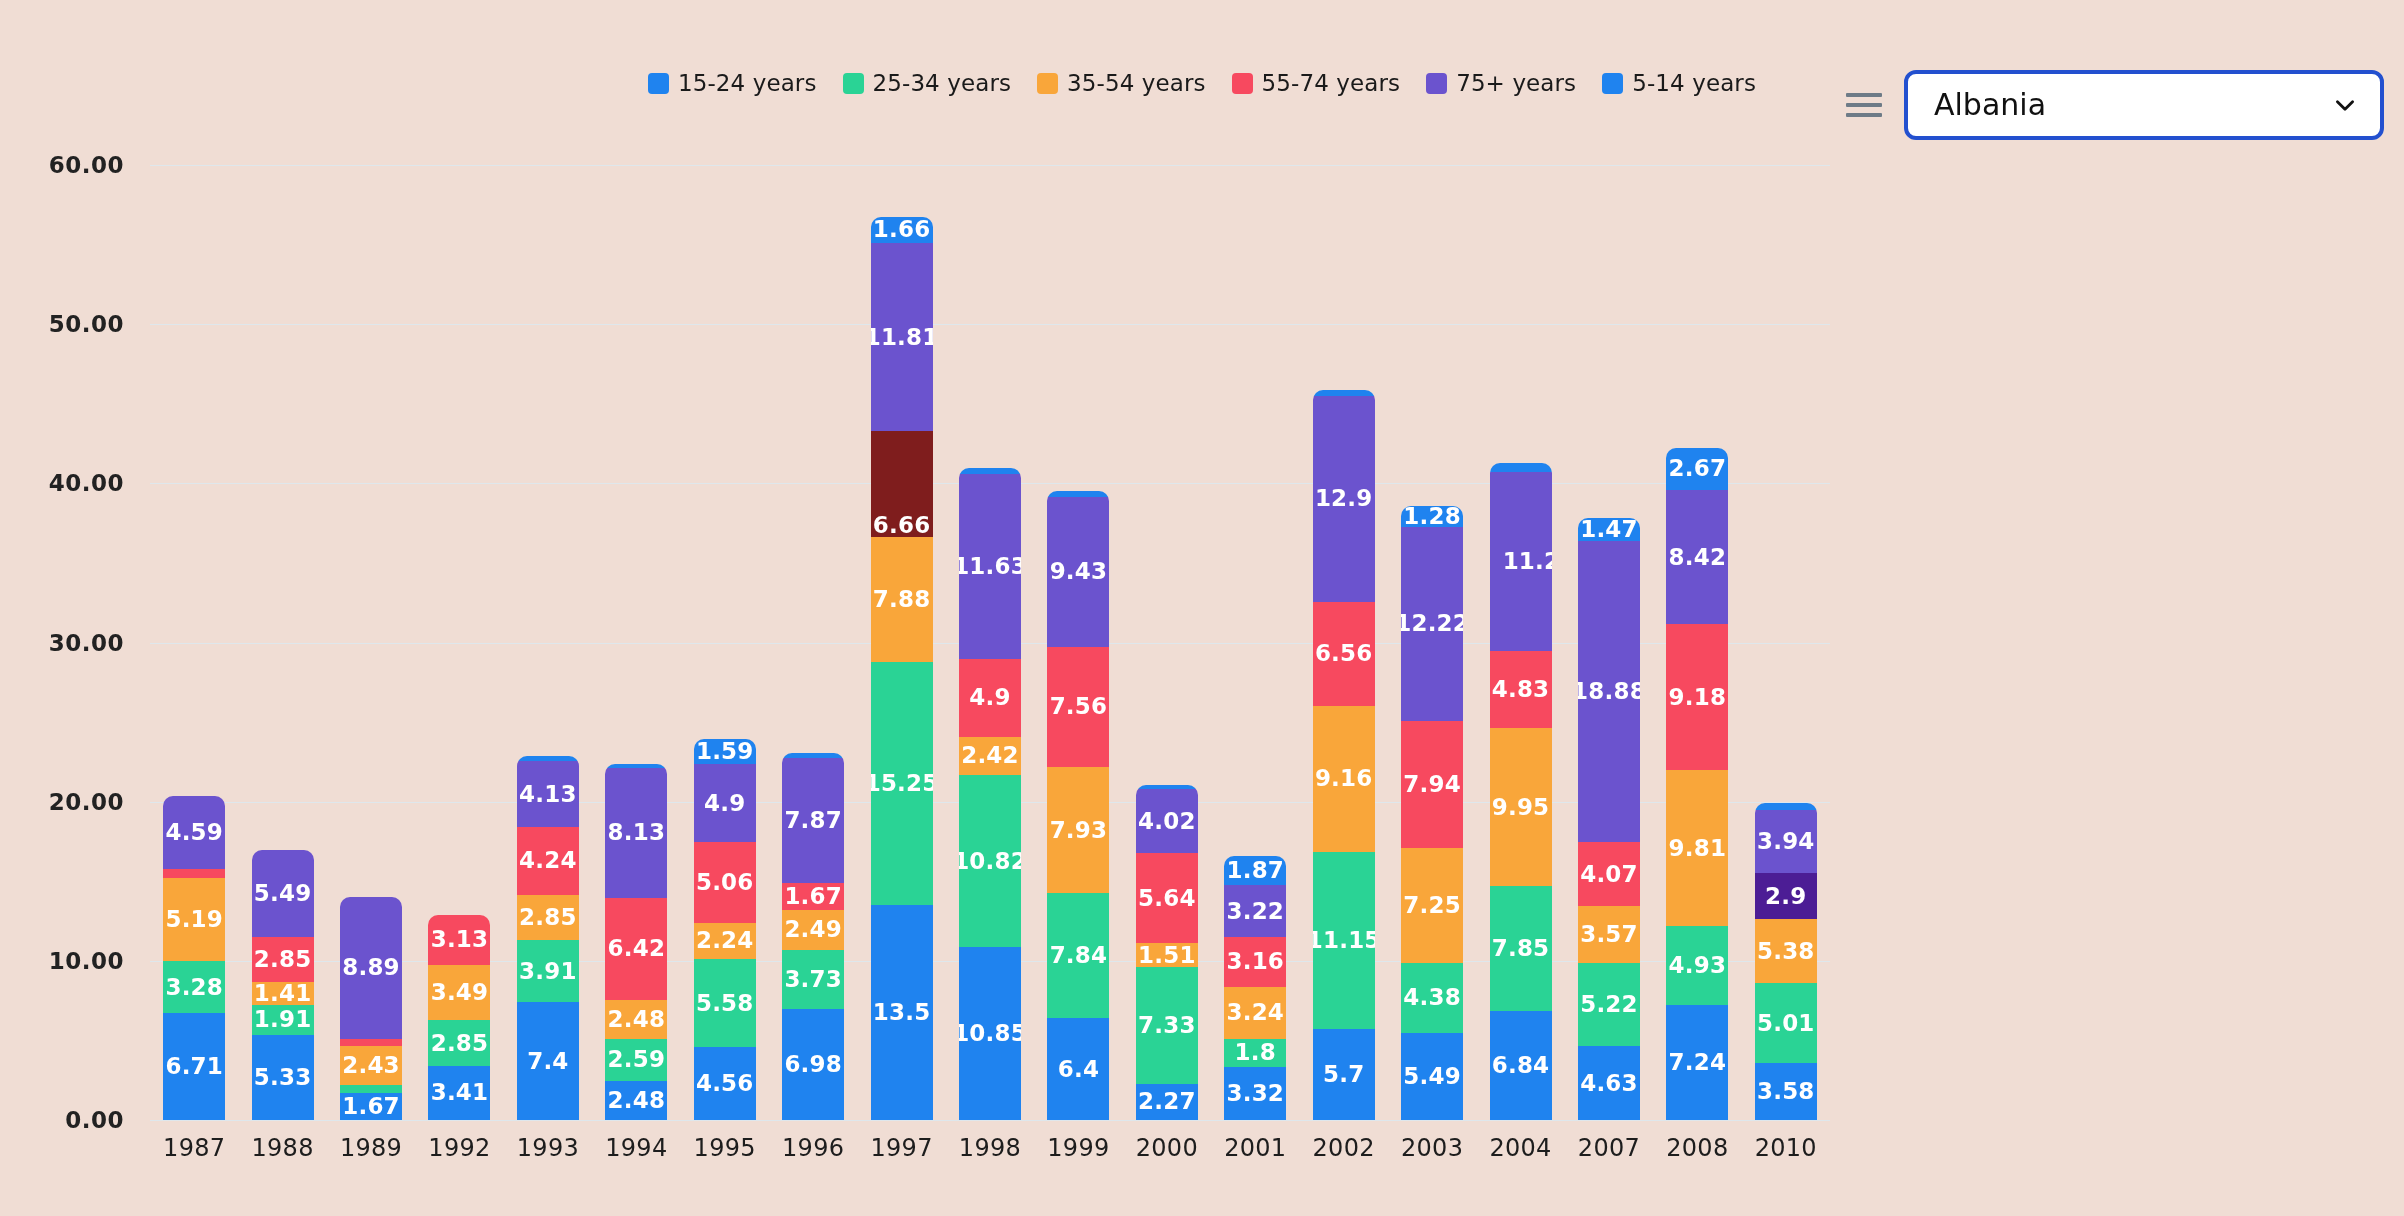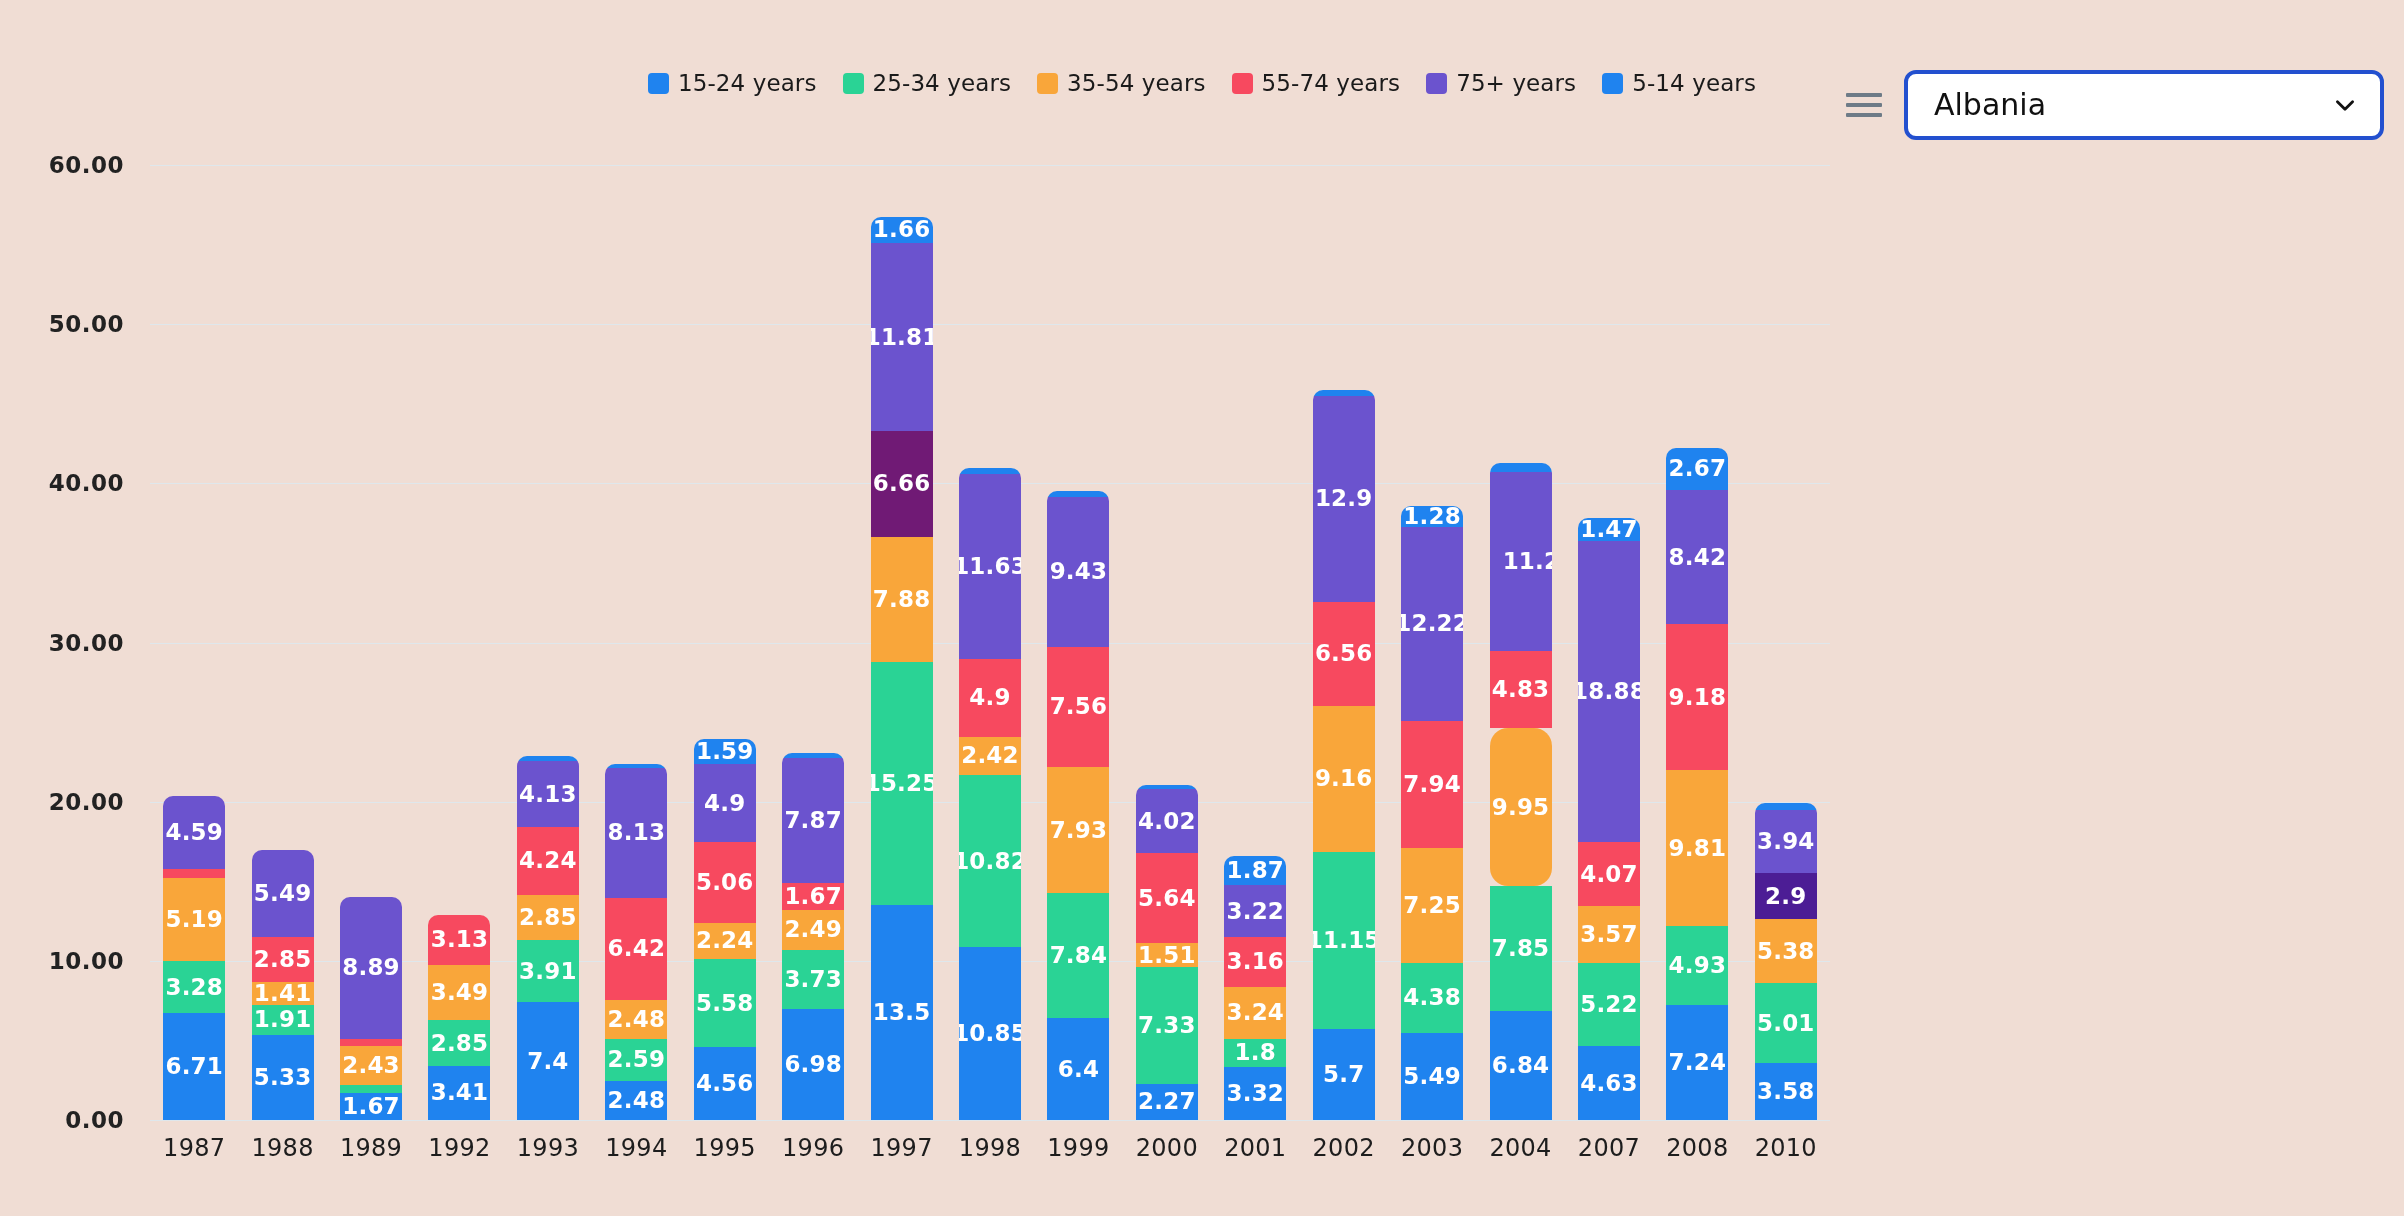--- a/index.html
+++ b/index.html
@@ -311,21 +311,21 @@
           <div class="bar">
             <div class="seg" title="1997 15-24 years: 13.5" style="height: 214.875px; background: rgb(31, 131, 239);">
               <span>13.5</span>
             </div>
             <div class="seg" title="1997 25-34 years: 15.25" style="height: 242.729px; background: rgb(42, 211, 149);">
               <span>15.25</span>
             </div>
             <div class="seg" title="1997 35-54 years: 7.88" style="height: 125.423px; background: rgb(249, 166, 58);">
               <span>7.88</span>
             </div>
-            <div class="seg" title="1997 55-74 years: 6.66" style="height: 106.005px; background: #701a75;">
+            <div class="seg" title="1997 55-74 years: 6.66" style="height: 106.005px; background: #7f1d1d; align-items: flex-end;">
               <span>6.66</span>
             </div>
             <div class="seg" title="1997 75+ years: 11.81" style="height: 187.976px; background: rgb(107, 83, 206);">
               <span>11.81</span>
             </div>
             <div class="seg" title="1997 5-14 years: 1.66" style="height: 26.4217px; background: rgb(31, 131, 239);">
               <span>1.66</span>
             </div>
           </div>
         </div>
@@ -454,21 +454,21 @@
           </div>
         </div>
         <div class="barcol">
           <div class="bar">
             <div class="seg" title="2004 15-24 years: 6.84" style="height: 108.87px; background: rgb(31, 131, 239);">
               <span>6.84</span>
             </div>
             <div class="seg" title="2004 25-34 years: 7.85" style="height: 124.946px; background: rgb(42, 211, 149);">
               <span>7.85</span>
             </div>
-            <div class="seg" title="2004 35-54 years: 9.95" style="height: 158.371px; background: rgb(249, 166, 58); border-radius: 18px;">
+            <div class="seg" title="2004 35-54 years: 9.95" style="height: 158.371px; background: rgb(249, 166, 58);">
               <span>9.95</span>
             </div>
             <div class="seg" title="2004 55-74 years: 4.83" style="height: 76.8775px; background: rgb(247, 73, 95);">
               <span>4.83</span>
             </div>
             <div class="seg" title="2004 75+ years: 11.26" style="height: 179.222px; background: rgb(107, 83, 206); padding-left: 38px;">
               <span>11.26</span>
             </div>
             <div class="seg" title="2004 5-14 years: 0.55" style="height: 8.75417px; background: rgb(31, 131, 239);"></div>
           </div>

